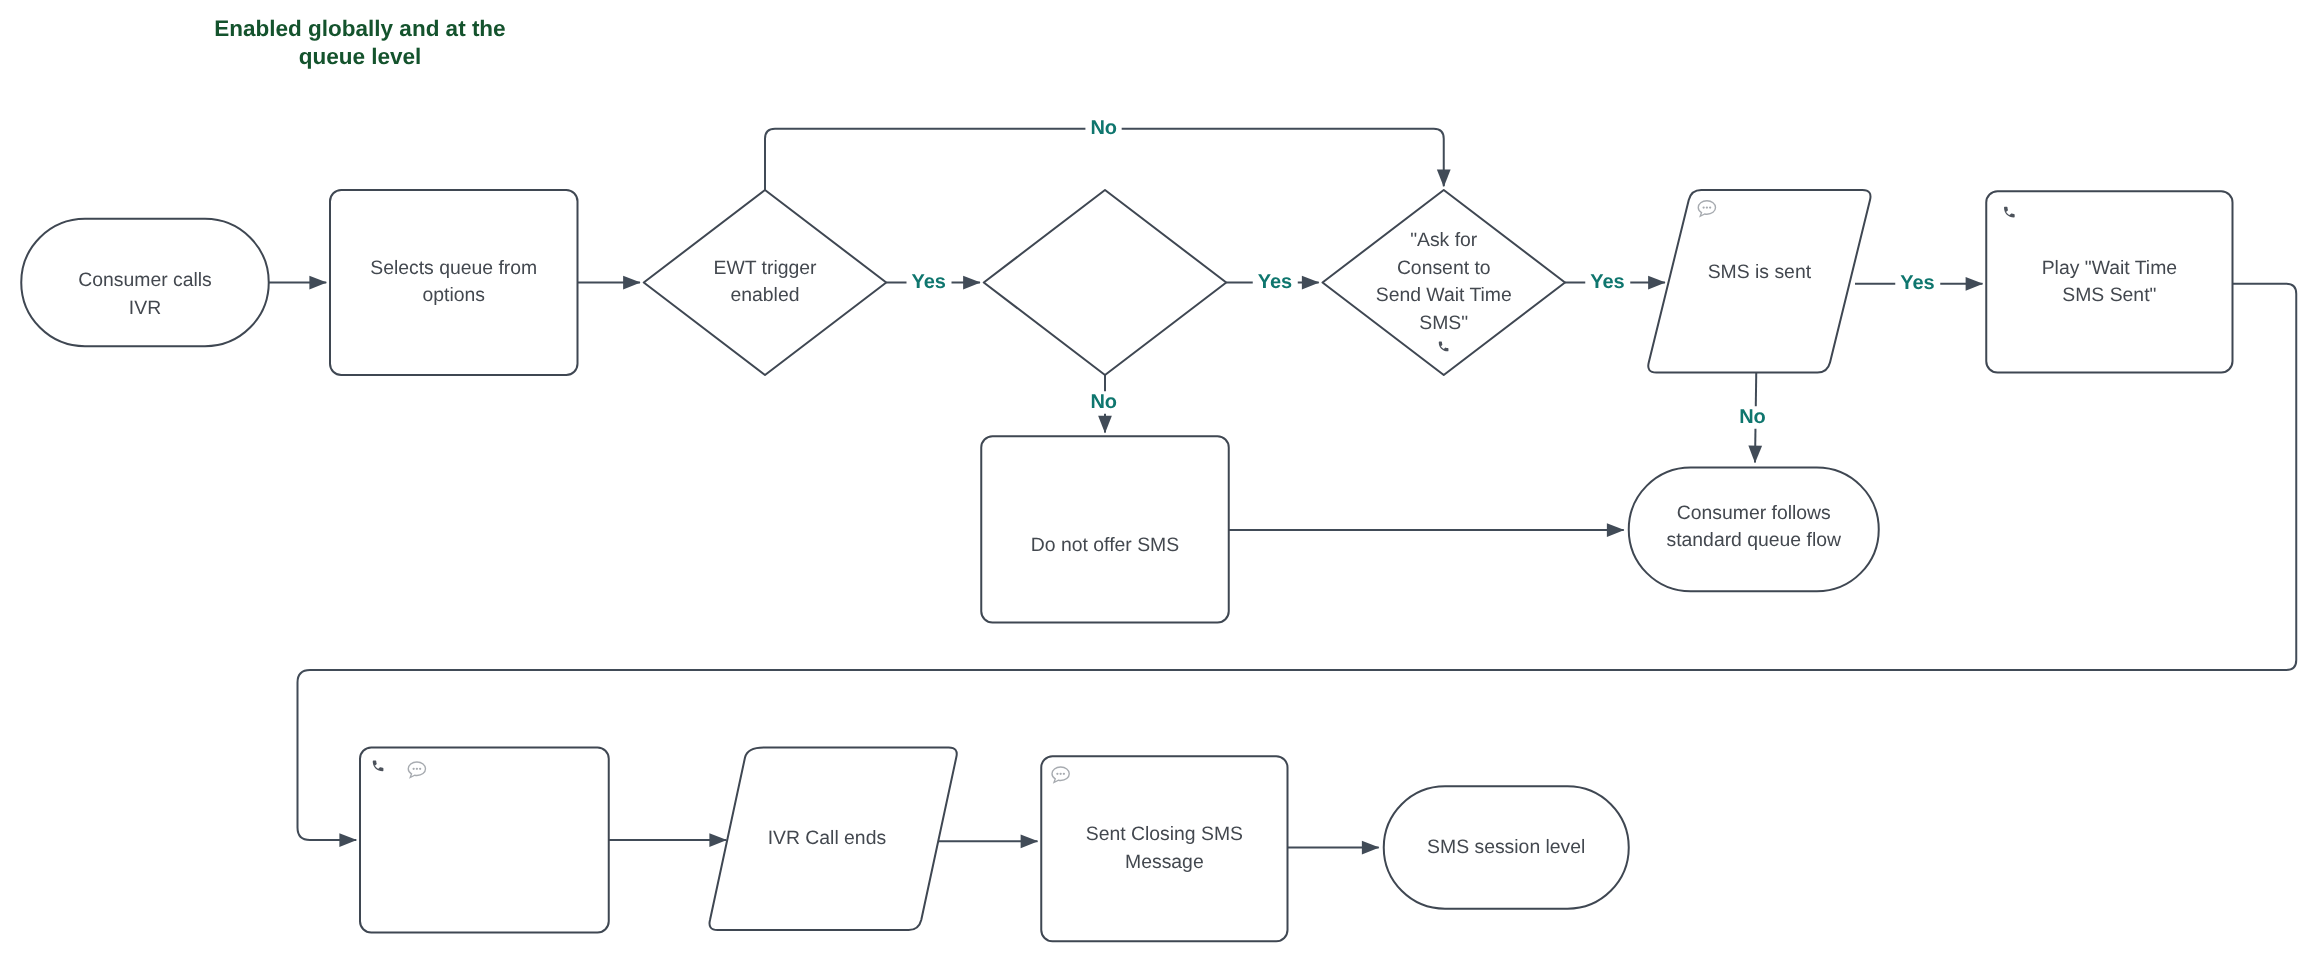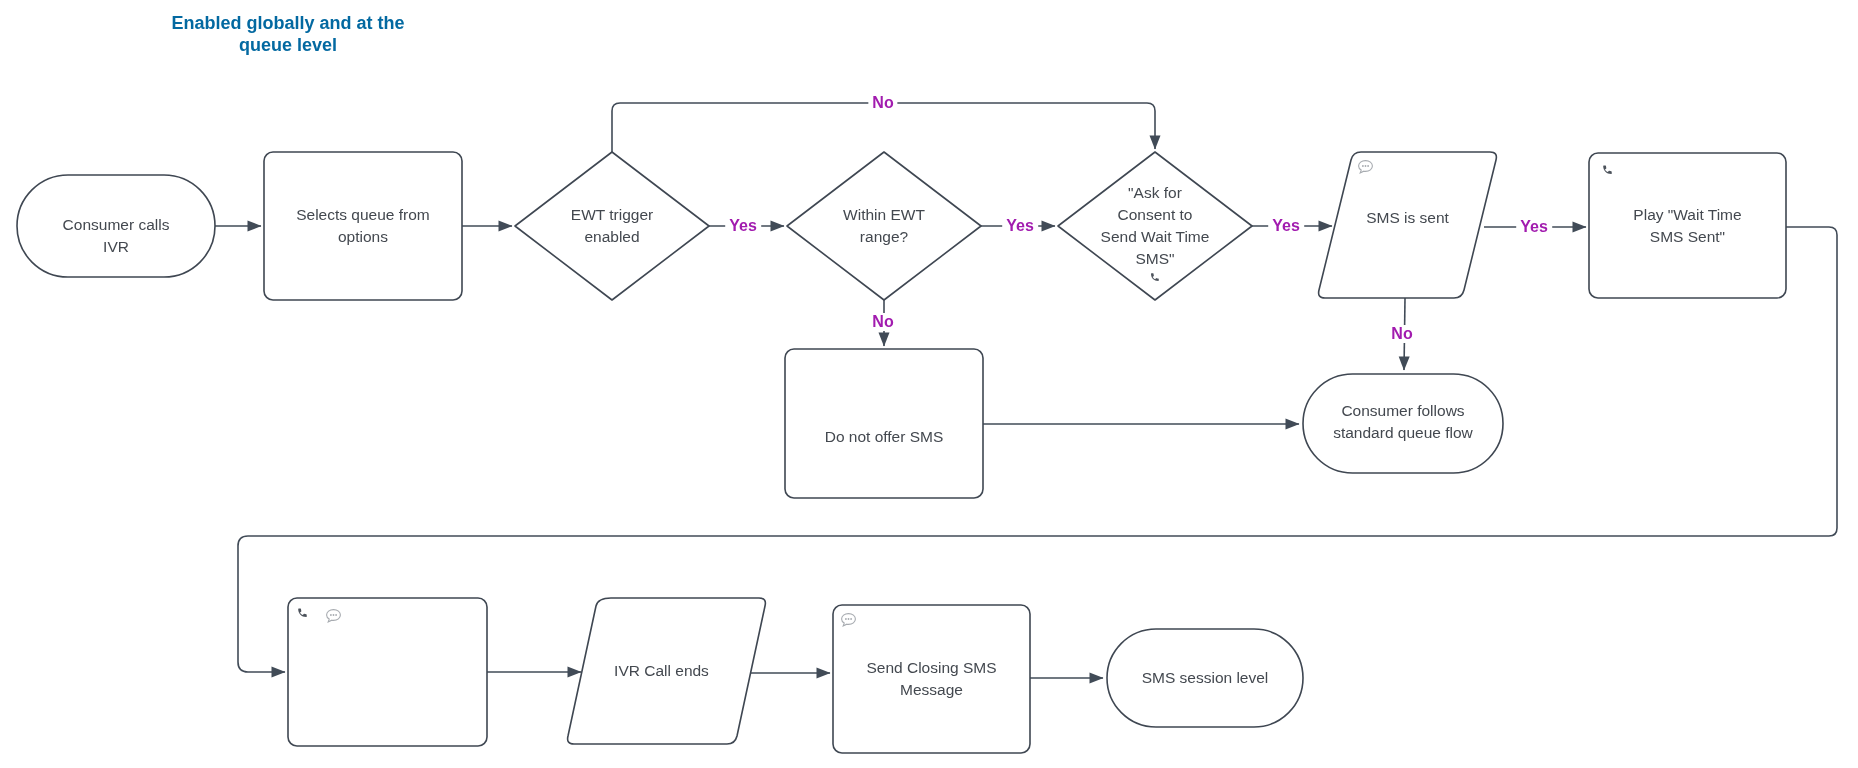--- a/index.html
+++ b/index.html
@@ -3,23 +3,23 @@
 <meta charset="utf-8">
 <style>
   html,body{margin:0;padding:0;background:#ffffff;}
   #canvas{position:relative;width:1858px;height:768px;background:#ffffff;overflow:hidden;
           font-family:"Liberation Sans", sans-serif;}
   #diagram-svg{position:absolute;left:0;top:0;}
   .node-label{position:absolute;display:flex;align-items:center;justify-content:center;
     text-align:center;white-space:pre-line;color:#43484f;font-size:15.5px;line-height:22px;
     pointer-events:none;}
   .edge-label{position:absolute;transform:translate(-50%,-50%);background:#ffffff;
-    padding:0 4px;font-weight:bold;font-size:16px;color:#a21caf;white-space:nowrap;}
+    padding:0 4px;font-weight:bold;font-size:16px;color:#0f766e;white-space:nowrap;}
   .diagram-title{position:absolute;left:138px;top:12px;width:300px;text-align:center;
-    font-weight:bold;font-size:18px;line-height:22px;color:#0369a1;white-space:pre-line;}
+    font-weight:bold;font-size:18px;line-height:22px;color:#14532d;white-space:pre-line;}
   .pad-bottom{padding-bottom:20px;}
   svg .shape{fill:#ffffff;stroke:#3f4752;stroke-width:1.6;}
   svg .edge{fill:none;stroke:#414b57;stroke-width:1.6;}
   svg .phone{fill:#4c525b;stroke:none;}
   svg .bubble-body{fill:#ffffff;stroke:#a7abb0;stroke-width:1.1;}
   svg .bubble-dot{fill:#a7abb0;stroke:none;}
 </style>
 </head>
 <body>
 
@@ -97,34 +97,32 @@
 
   <div class="diagram-title">Enabled globally and at the
 queue level</div>
 
   <div class="node-label" style="left:17px;top:175px;width:198px;height:122px;">Consumer calls
 IVR</div>
   <div class="node-label" style="left:264px;top:152px;width:198px;height:148px;">Selects queue from
 options</div>
   <div class="node-label" style="left:515px;top:152px;width:194px;height:148px;">EWT trigger
 enabled</div>
-  <div class="node-label" style="left:787px;top:152px;width:194px;height:148px;">Within EWT
-range?</div>
   <div class="node-label pad-bottom" style="left:1058px;top:152px;width:194px;height:148px;">"Ask for
 Consent to
 Send Wait Time
 SMS"</div>
   <div class="node-label" style="left:1317px;top:152px;width:181px;height:132px;">SMS is sent</div>
   <div class="node-label" style="left:1589px;top:153px;width:197px;height:145px;">Play "Wait Time
 SMS Sent"</div>
   <div class="node-label" style="left:785px;top:349px;width:198px;height:175px;">Do not offer SMS</div>
   <div class="node-label" style="left:1303px;top:374px;width:200px;height:95px;">Consumer follows
 standard queue flow</div>
   <div class="node-label" style="left:561px;top:598px;width:201px;height:146px;text-align:right;">IVR Call ends</div>
-  <div class="node-label" style="left:833px;top:605px;width:197px;height:148px;">Send Closing SMS
+  <div class="node-label" style="left:833px;top:605px;width:197px;height:148px;">Sent Closing SMS
 Message</div>
   <div class="node-label" style="left:1107px;top:629px;width:196px;height:98px;">SMS session level</div>
 
   <div class="edge-label" style="left:743px;top:226px;">Yes</div>
   <div class="edge-label" style="left:1020px;top:226px;">Yes</div>
   <div class="edge-label" style="left:1286px;top:226px;">Yes</div>
   <div class="edge-label" style="left:1534px;top:227px;">Yes</div>
   <div class="edge-label" style="left:883px;top:103px;">No</div>
   <div class="edge-label" style="left:883px;top:322px;">No</div>
   <div class="edge-label" style="left:1402px;top:334px;">No</div>

